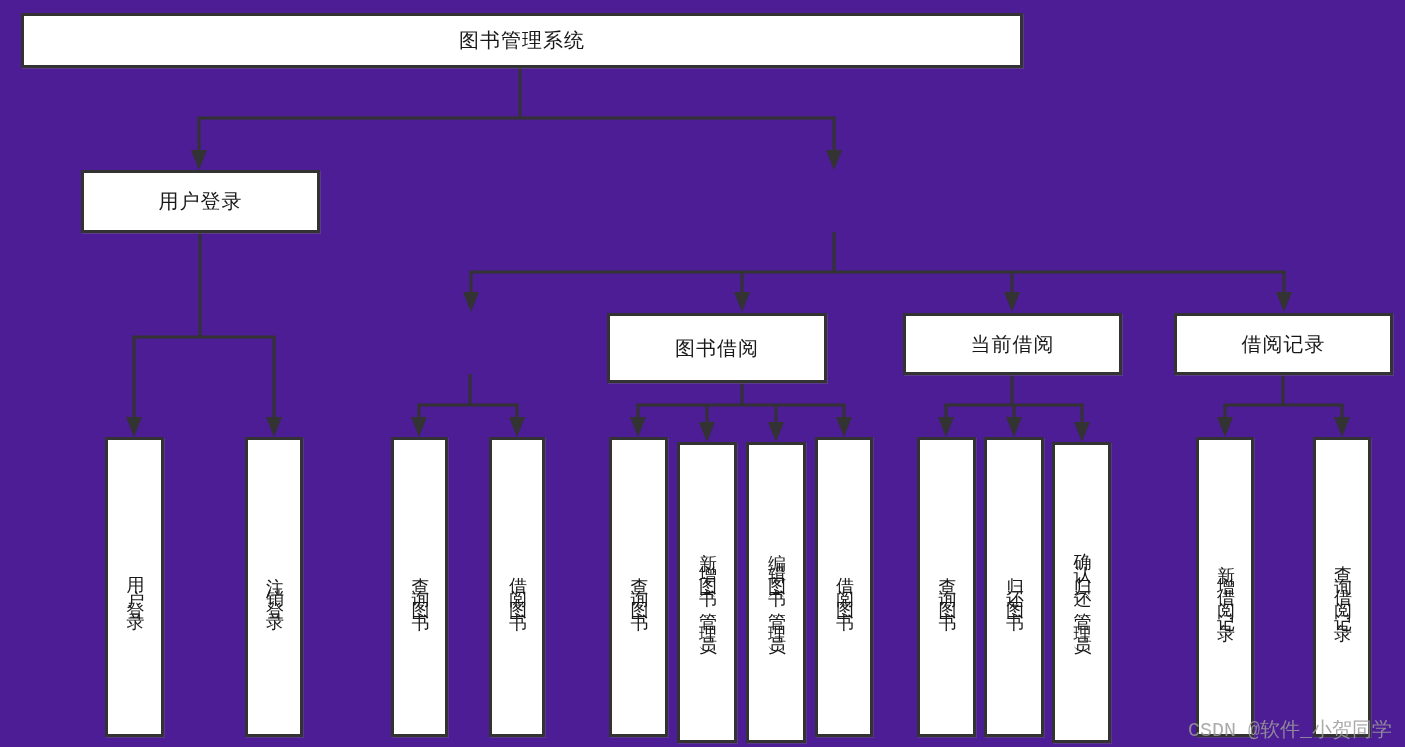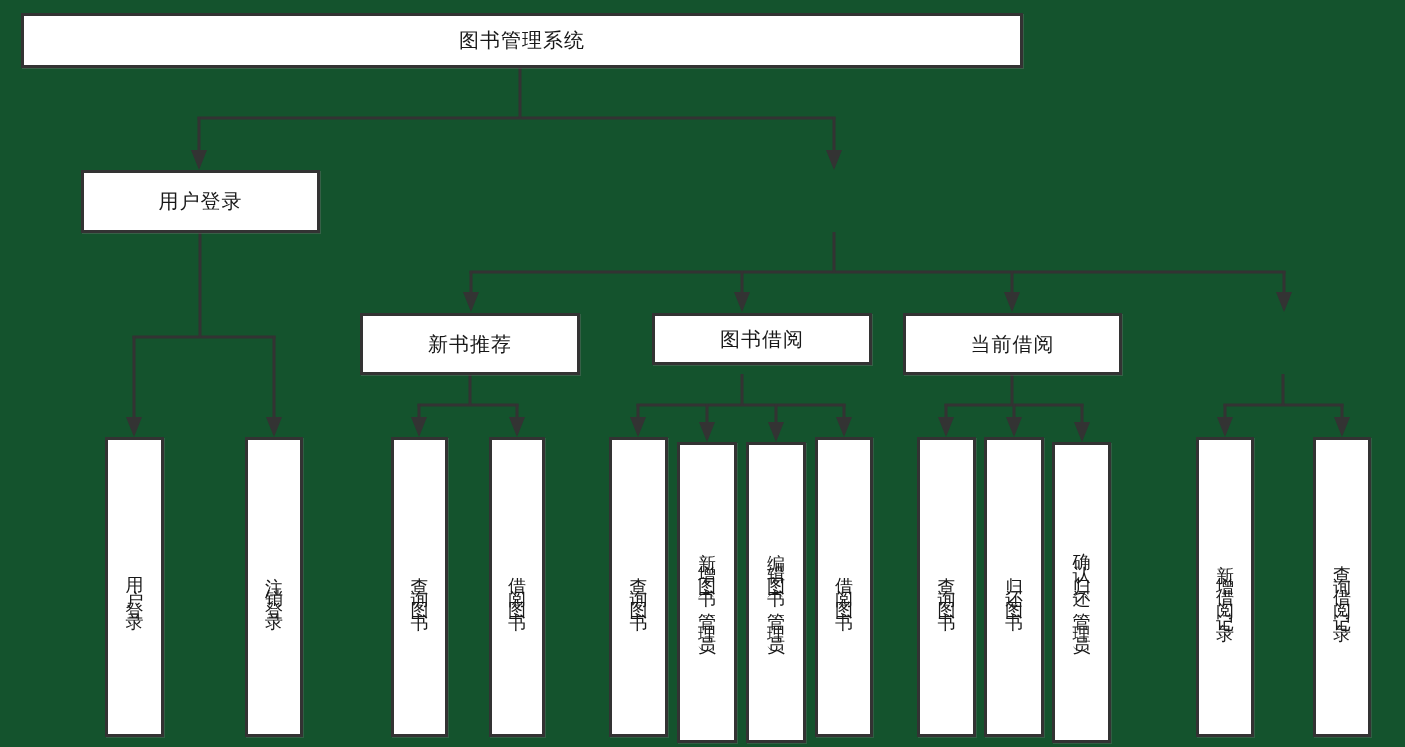--- a/index.html
+++ b/index.html
@@ -1,18 +1,18 @@
 <!DOCTYPE html>
 <html><head>
 <meta charset="utf-8">
 <style>
   html,body { margin:0; padding:0; background:#fff; }
   .canvas {
-    position:relative; width:1405px; height:747px; background:#14532d;
-    font-family:Liberation Sans, sans-serif; overflow:hidden;
+    position:relative; width:1405px; height:747px; background:#4c1d95;
+    font-family:Liberation Mono, monospace; overflow:hidden;
   }
   .connectors { position:absolute; left:0; top:0; }
   .node {
     position:absolute; box-sizing:border-box; background:#ffffff;
     border:3px solid #333333; color:#181818;
     display:flex; align-items:center; justify-content:center;
     font-size:20px; letter-spacing:1px; white-space:nowrap;
     box-shadow:1px 1px 0 rgba(120,120,120,0.35);
   }
   .leaf {
@@ -83,35 +83,36 @@
       <line x1="1225" y1="404" x2="1225" y2="421" stroke="#333333" stroke-width="3"></line>
       <polygon points="1225,437 1217,417 1233,417" fill="#333333"></polygon>
       <line x1="1342" y1="404" x2="1342" y2="421" stroke="#333333" stroke-width="3"></line>
       <polygon points="1342,437 1334,417 1350,417" fill="#333333"></polygon>
     </svg>
 
   <div class="node" style="left:21px; top:13px; width:1002px; height:55px;">图书管理系统</div>
 
   <div class="node" style="left:81px; top:170px; width:239px; height:63px;">用户登录</div>
 
-  <div class="node" style="left:360px; top:313px; width:220px; height:62px;">新书推荐</div>
-  <div class="node" style="left:652px; top:313px; width:220px; height:52px;">图书借阅</div>
+  <div class="node" style="left:607px; top:313px; width:220px; height:70px;">图书借阅</div>
   <div class="node" style="left:903px; top:313px; width:219px; height:62px;text-align:right;">当前借阅</div>
+  <div class="node" style="left:1174px; top:313px; width:219px; height:62px;">借阅记录</div>
 
   <div class="node leaf" style="left:105px; top:437px; width:59px; height:300px;">用户登录</div>
   <div class="node leaf" style="left:245px; top:437px; width:58px; height:300px;">注销登录</div>
 
   <div class="node leaf" style="left:391px; top:437px; width:57px; height:300px;">查询图书</div>
   <div class="node leaf" style="left:489px; top:437px; width:56px; height:300px;">借阅图书</div>
 
   <div class="node leaf" style="left:609px; top:437px; width:59px; height:300px;">查询图书</div>
   <div class="node leaf" style="left:677px; top:442px; width:60px; height:301px;">新增图书（管理员）</div>
   <div class="node leaf" style="left:746px; top:442px; width:60px; height:301px;">编辑图书（管理员）</div>
   <div class="node leaf" style="left:815px; top:437px; width:58px; height:300px;">借阅图书</div>
 
   <div class="node leaf" style="left:917px; top:437px; width:59px; height:300px;">查询图书</div>
   <div class="node leaf" style="left:984px; top:437px; width:60px; height:300px;">归还图书</div>
   <div class="node leaf" style="left:1052px; top:442px; width:59px; height:301px;">确认归还（管理员）</div>
 
   <div class="node leaf" style="left:1196px; top:437px; width:58px; height:300px;">新增借阅记录</div>
   <div class="node leaf" style="left:1313px; top:437px; width:58px; height:300px;">查询借阅记录</div>
 
+  <div class="watermark">CSDN @软件_小贺同学</div>
 </div>
 
 </body></html>

